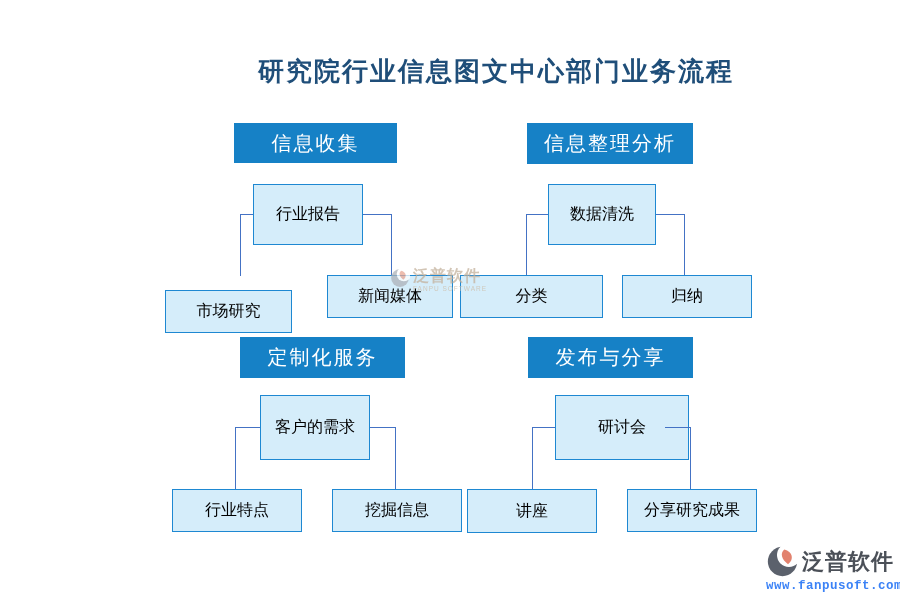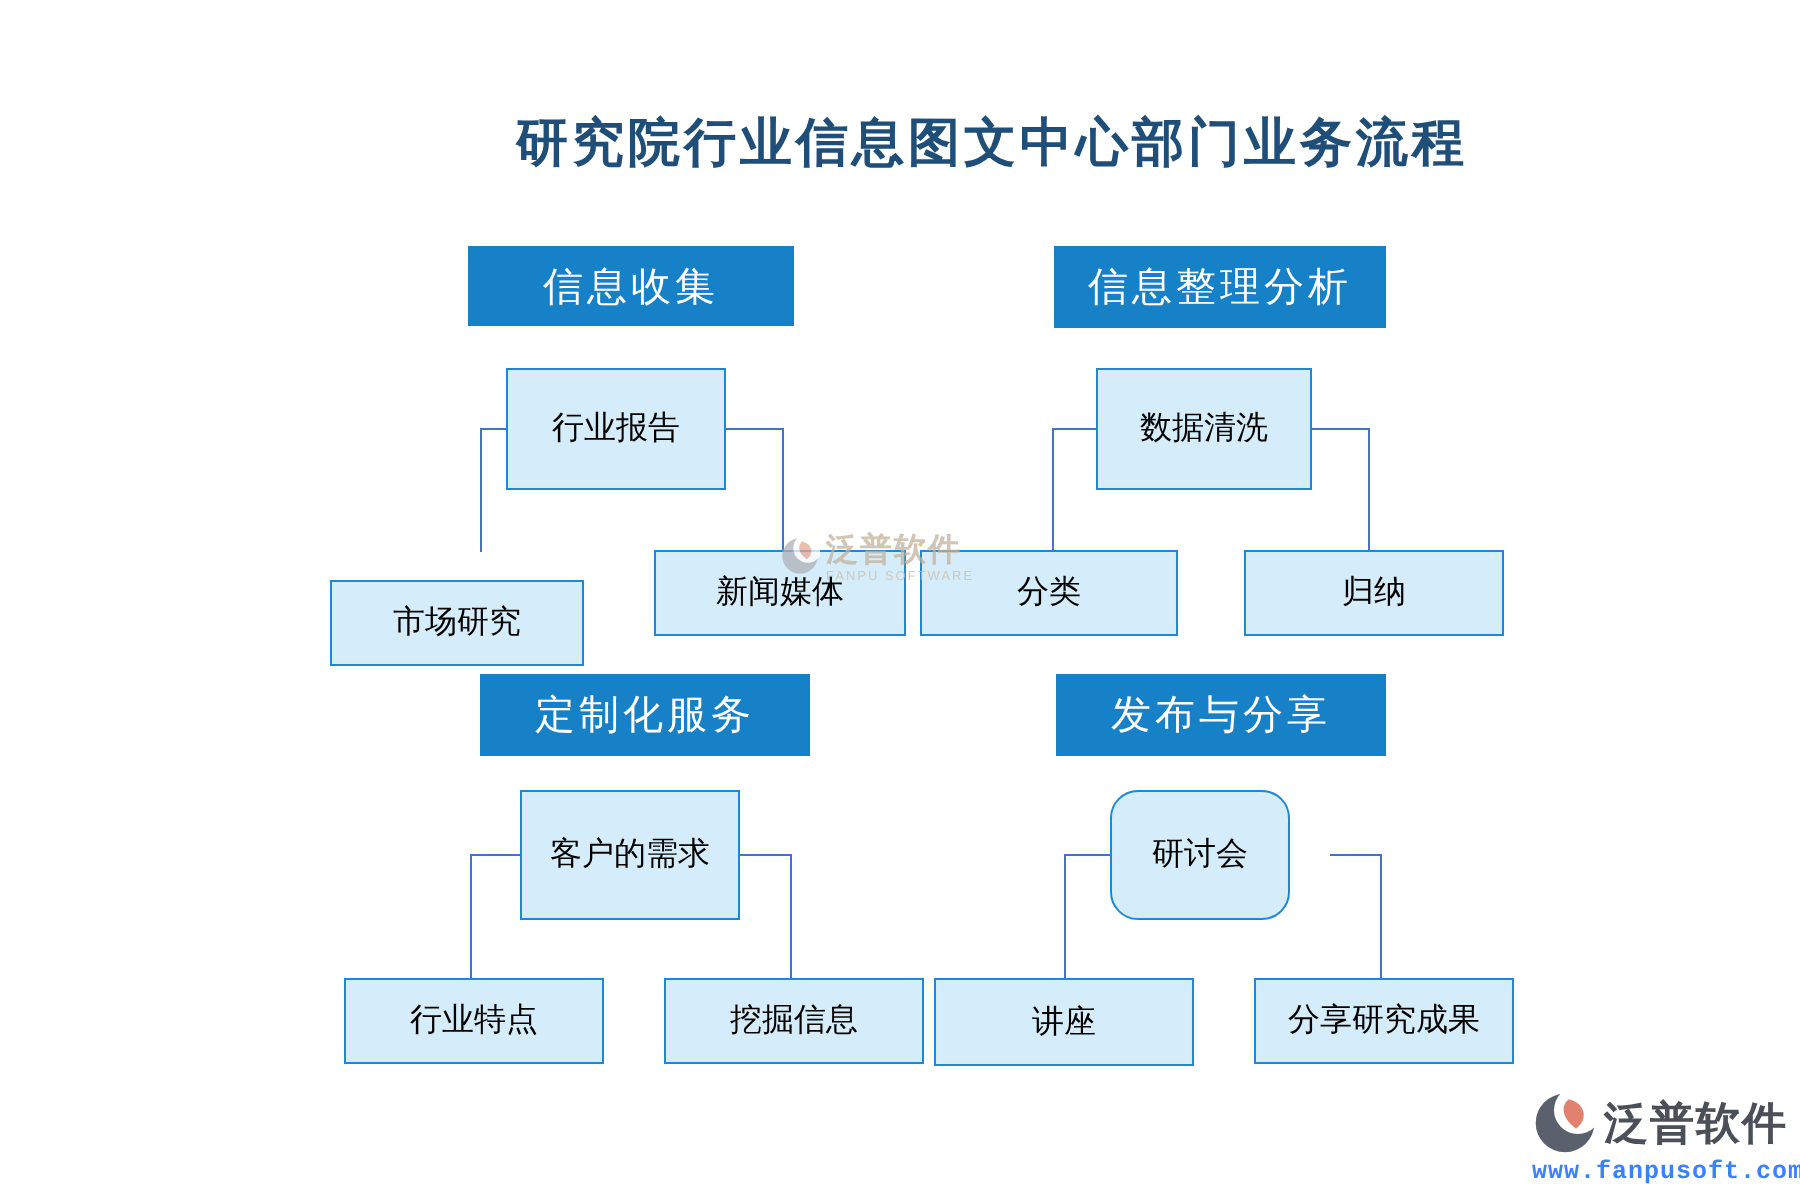--- a/index.html
+++ b/index.html
@@ -61,34 +61,34 @@
   <div class="vseg" style="left:391px;top:214px;height:62px;"></div>
   <div class="box" style="left:165px;top:290px;width:127px;height:43px;">市场研究</div>
   <div class="box" style="left:327px;top:275px;width:126px;height:43px;">新闻媒体</div>
 
   <div class="hdr" style="left:527px;top:123px;width:166px;height:41px;">信息整理分析</div>
   <div class="box" style="left:548px;top:184px;width:108px;height:61px;">数据清洗</div>
   <div class="hseg" style="left:526px;top:214px;width:22px;"></div>
   <div class="vseg" style="left:526px;top:214px;height:62px;"></div>
   <div class="hseg" style="left:656px;top:214px;width:28px;"></div>
   <div class="vseg" style="left:684px;top:214px;height:62px;"></div>
-  <div class="box" style="left:460px;top:275px;width:129px;height:43px;">分类</div>
+  <div class="box" style="left:460px;top:275px;width:143px;height:43px;">分类</div>
   <div class="box" style="left:622px;top:275px;width:130px;height:43px;">归纳</div>
 
   <div class="hdr" style="left:240px;top:337px;width:165px;height:41px;">定制化服务</div>
   <div class="box" style="left:260px;top:395px;width:110px;height:65px;">客户的需求</div>
   <div class="hseg" style="left:235px;top:427px;width:25px;"></div>
   <div class="vseg" style="left:235px;top:427px;height:62px;"></div>
   <div class="hseg" style="left:370px;top:427px;width:25px;"></div>
   <div class="vseg" style="left:395px;top:427px;height:62px;"></div>
   <div class="box" style="left:172px;top:489px;width:130px;height:43px;">行业特点</div>
   <div class="box" style="left:332px;top:489px;width:130px;height:43px;">挖掘信息</div>
 
   <div class="hdr" style="left:528px;top:337px;width:165px;height:41px;">发布与分享</div>
-  <div class="box" style="left:555px;top:395px;width:90px;height:65px;border-radius:14px;">研讨会</div>
+  <div class="box" style="left:555px;top:395px;width:134px;height:65px;">研讨会</div>
   <div class="hseg" style="left:532px;top:427px;width:23px;"></div>
   <div class="vseg" style="left:532px;top:427px;height:62px;"></div>
   <div class="hseg" style="left:665px;top:427px;width:25px;"></div>
   <div class="vseg" style="left:690px;top:427px;height:62px;"></div>
   <div class="box" style="left:467px;top:489px;width:130px;height:44px;">讲座</div>
   <div class="box" style="left:627px;top:489px;width:130px;height:43px;">分享研究成果</div>
 
   <div class="wm">
     <svg width="20" height="20" viewBox="0 0 36 36">
       <circle cx="18" cy="18" r="16" fill="#ADB2B9"></circle>

